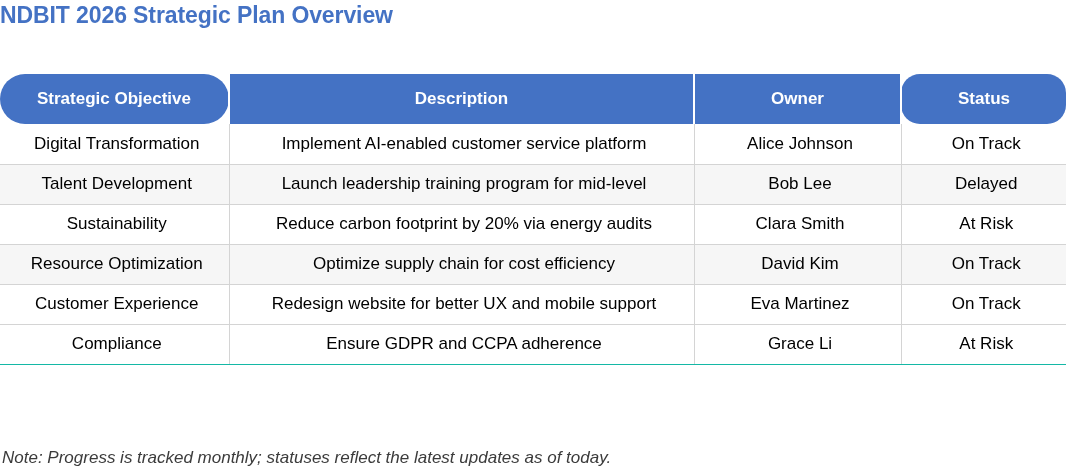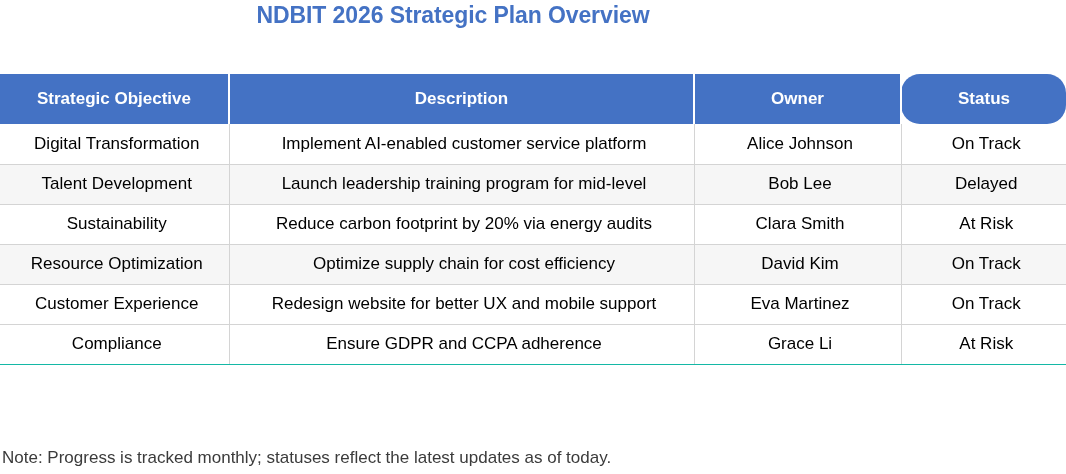--- a/index.html
+++ b/index.html
@@ -14,21 +14,20 @@
     color: #000000;
     overflow: hidden;
     position: relative;
   }
 
   .page-title {
     position: absolute;
     top: 0px;
     left: 0;
     width: 906px;
-    text-align: center;
     font-size: 23px;
     font-weight: bold;
     color: #4472C4;
     letter-spacing: -0.1px;
     line-height: 30px;
   }
 
   .table-wrap {
     position: absolute;
     top: 74px;
@@ -54,21 +53,21 @@
     font-weight: bold;
     text-align: center;
     height: 50px;
     padding: 0 8px;
     border-left: 2px solid #ffffff;
     border-right: 2px solid #ffffff;
     box-sizing: border-box;
     white-space: nowrap;
     overflow: visible;
   }
-  thead th:first-child { border-left: none; }
+  thead th:first-child { border-left: none; border-radius: 25px; }
   thead th:last-child { border-right: none; border-radius: 19px; }
 
   tbody td {
     height: 40px;
     font-size: 17px;
     padding: 0 0 0 5px;
     border-bottom: 1px solid #d4d4d4;
     border-right: 1px solid #d4d4d4;
     box-sizing: border-box;
     vertical-align: middle;
@@ -105,20 +104,21 @@
 
   tbody tr:last-child td {
     border-bottom: 1px solid #14b8a6;
   }
 
   .note {
     position: absolute;
     top: 448px;
     left: 2px;
     font-size: 17px;
+    font-style: italic;
     color: #3b3b3b;
     white-space: nowrap;
   }
 </style>
 </head>
 <body>
 
 <div class="page-title">NDBIT 2026 Strategic Plan Overview</div>
 
 <div class="table-wrap">

